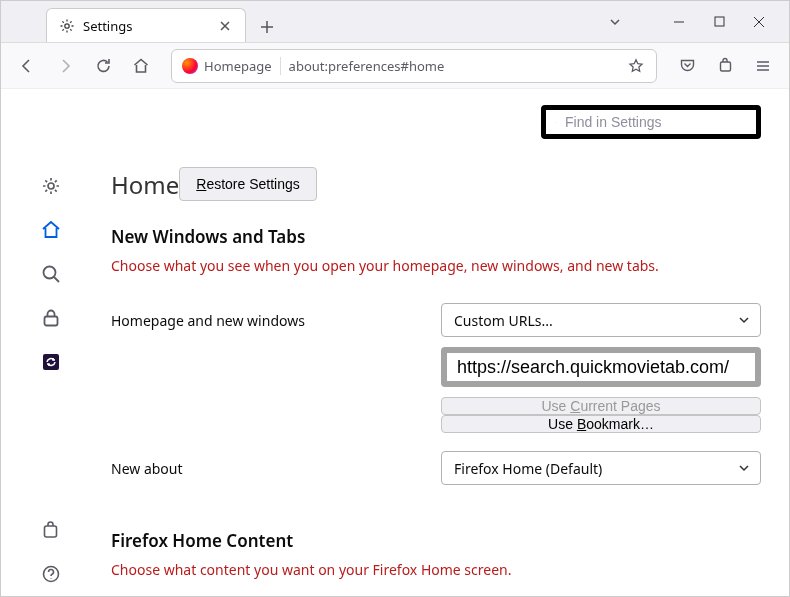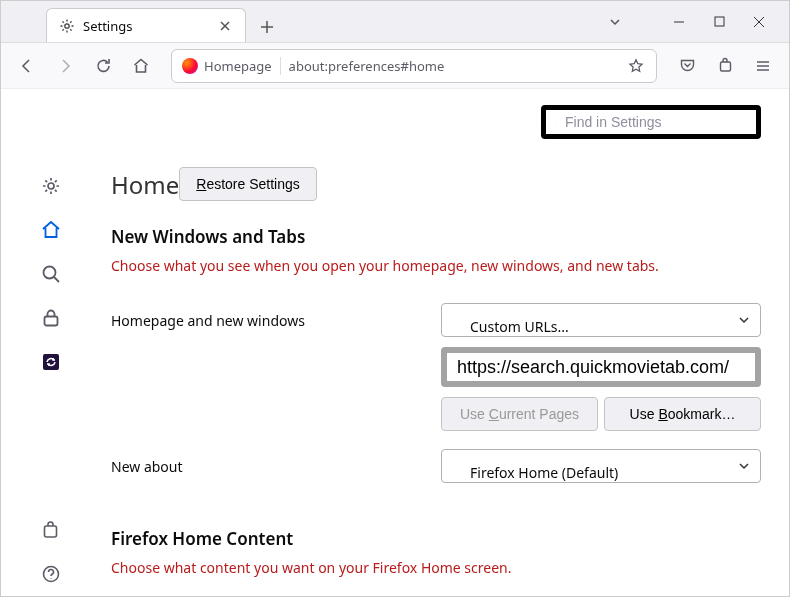--- a/index.html
+++ b/index.html
@@ -43,24 +43,24 @@
     .head-row { display: flex; align-items: center; justify-content: flex-start; margin-bottom: 24px; }
     .page-title { font-size: 24px; font-weight: 400; color: #333; }
     .restore-btn { border: 1px solid #c4c4c4; background: #f0f0f4; height: 34px; padding: 0 16px; border-radius: 4px; font-size: 14px; cursor: pointer; }
     
     .section-title { font-size: 17px; font-weight: 600; margin-bottom: 8px; }
     .section-desc { font-size: 14px; color: #b91c1c; margin-bottom: 28px; }
     
     .form-row { display: flex; align-items: flex-start; margin-bottom: 18px; }
     .form-label { width: 330px; font-size: 14px; padding-top: 8px; }
     .form-control-col { flex: 1; display: flex; flex-direction: column; gap: 10px; }
-    .select-box { position: relative; width: 100%; height: 34px; border: 1px solid #b1b1b3; border-radius: 4px; display: flex; align-items: flex-end; padding: 0 28px; background: #fff; cursor: pointer; font-size: 14px; }
+    .select-box { position: relative; width: 100%; height: 34px; border: 1px solid #b1b1b3; border-radius: 4px; display: flex; align-items: center; padding: 0 12px; background: #fff; cursor: pointer; font-size: 14px; }
     .select-box .chev { position: absolute; right: 10px; top: 50%; transform: translateY(-50%); }
     .text-input { width: 100%; height: 40px; border: 6px solid #a3a3a3; border-radius: 4px; padding: 0 10px; font-size: 18px; outline: none; }
-    .btn-row { display: flex; gap: 6px; }
+    .btn-row { display: flex; gap: 0; flex-direction: column; }
     .btn-row button { flex: 1; height: 34px; border: 1px solid #c4c4c4; background: #f0f0f4; border-radius: 4px; font-size: 14px; cursor: pointer; white-space: nowrap; overflow: hidden; text-overflow: ellipsis; padding: 0 10px; }
     .btn-row button.disabled { color: #999; }
     
     svg { display: block; }
     .u-accesskey { text-decoration: underline; }
   </style>
 </head>
 <body>
 
 <div class="titlebar">

